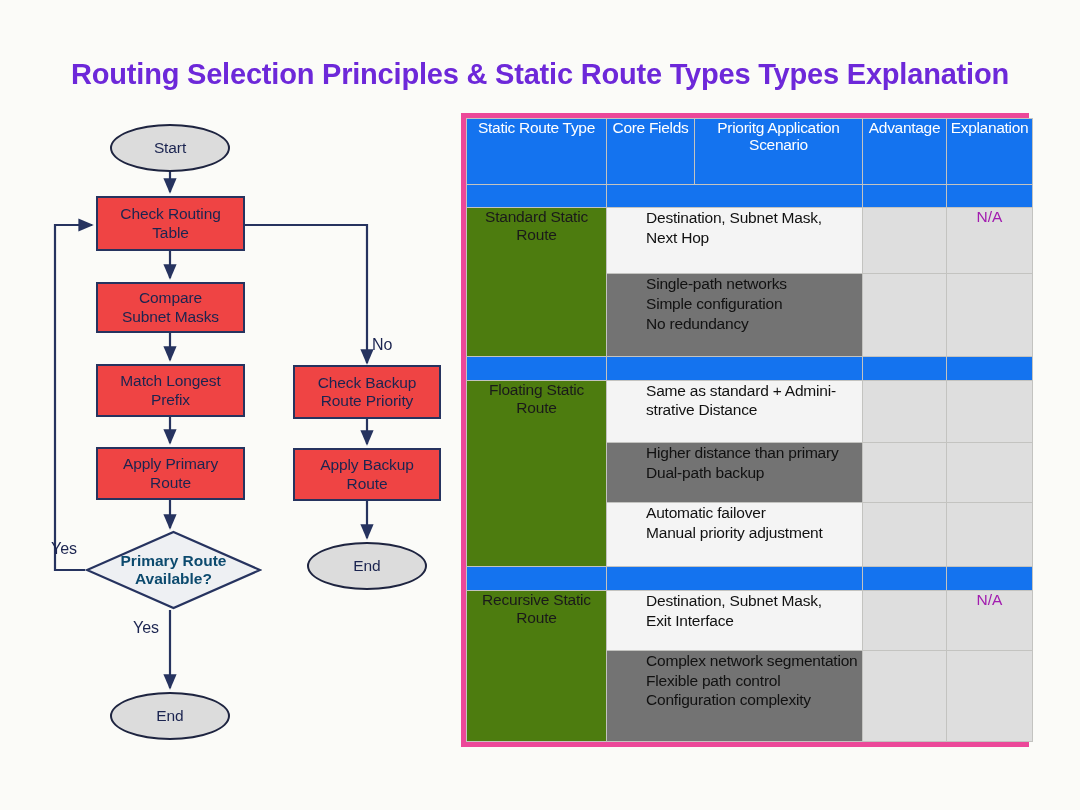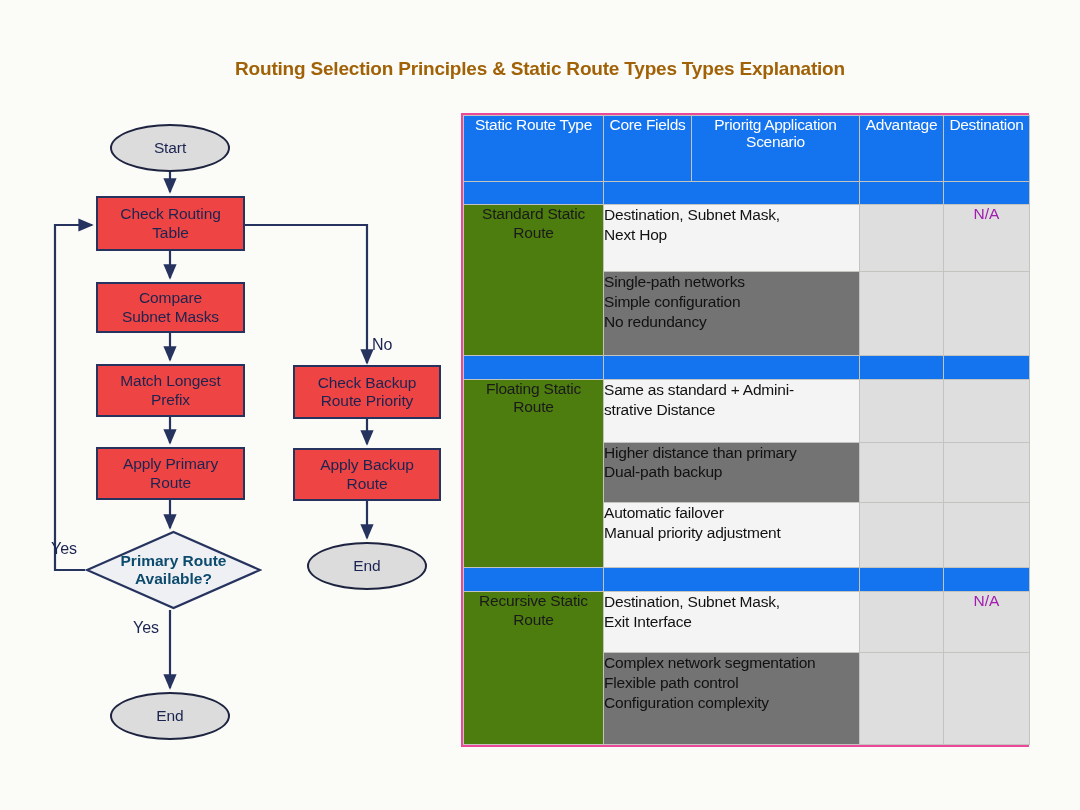--- a/index.html
+++ b/index.html
@@ -18,23 +18,23 @@
   }
 
   
   #title {
     position: absolute;
     left: 0;
     top: 58px;
     width: 1080px;
     text-align: center;
     font-family: "Liberation Sans", sans-serif;
-    font-size: 19px;
+    font-size: 29px;
     font-weight: bold;
-    color: #a16207;
+    color: #6d28d9;
     letter-spacing: -0.2px;
     white-space: nowrap;
   }
 
   
   #flow {
     position: absolute;
     left: 0;
     top: 0;
     width: 460px;
@@ -100,21 +100,21 @@
   }
 
   
   #table-wrap {
     position: absolute;
     left: 461px;
     top: 113px;
     width: 568px;
     height: 634px;
     background: #e3e3e1;
-    border: 2px solid #ec4899;
+    border: 5px solid #ec4899;
     box-sizing: border-box;
   }
   table.grid {
     border-collapse: collapse;
     table-layout: fixed;
     width: 100%;
     height: 100%;
     font-family: "Liberation Sans", sans-serif;
   }
   table.grid td, table.grid th {
@@ -161,21 +161,21 @@
   }
   td.body.alt { background: #737373; }
   td.blank { background: #dedede; }
   td.na {
     background: #dedede;
     color: #a21caf;
     font-size: 15.5px;
     text-align: center;
     vertical-align: middle;
   }
-  td.body .ln { display: block; white-space: nowrap; }
+  td.body .ln { display: block; white-space: nowrap; padding-left: 39px; }
 </style>
 </head>
 <body>
 
 <div id="page">
 
   <div id="title">Routing Selection Principles &amp; Static Route Types Types Explanation</div>
 
   <div id="flow">
 
@@ -291,21 +291,21 @@
       </colgroup>
       <thead>
         <tr style="height:66px">
           <th class="hdr">Static Route Type</th>
           <th class="hdr">Core Fields</th>
           <th class="hdr">
             <span>Prioritg Application</span><br>
             <span>Scenario</span>
           </th>
           <th class="hdr">Advantage</th>
-          <th class="hdr">Destination</th>
+          <th class="hdr">Explanation</th>
         </tr>
       </thead>
       <tbody>
 
         <tr style="height:22px">
           <td class="sep"></td>
           <td class="sep" colspan="2"></td>
           <td class="sep"></td>
           <td class="sep"></td>
         </tr>

